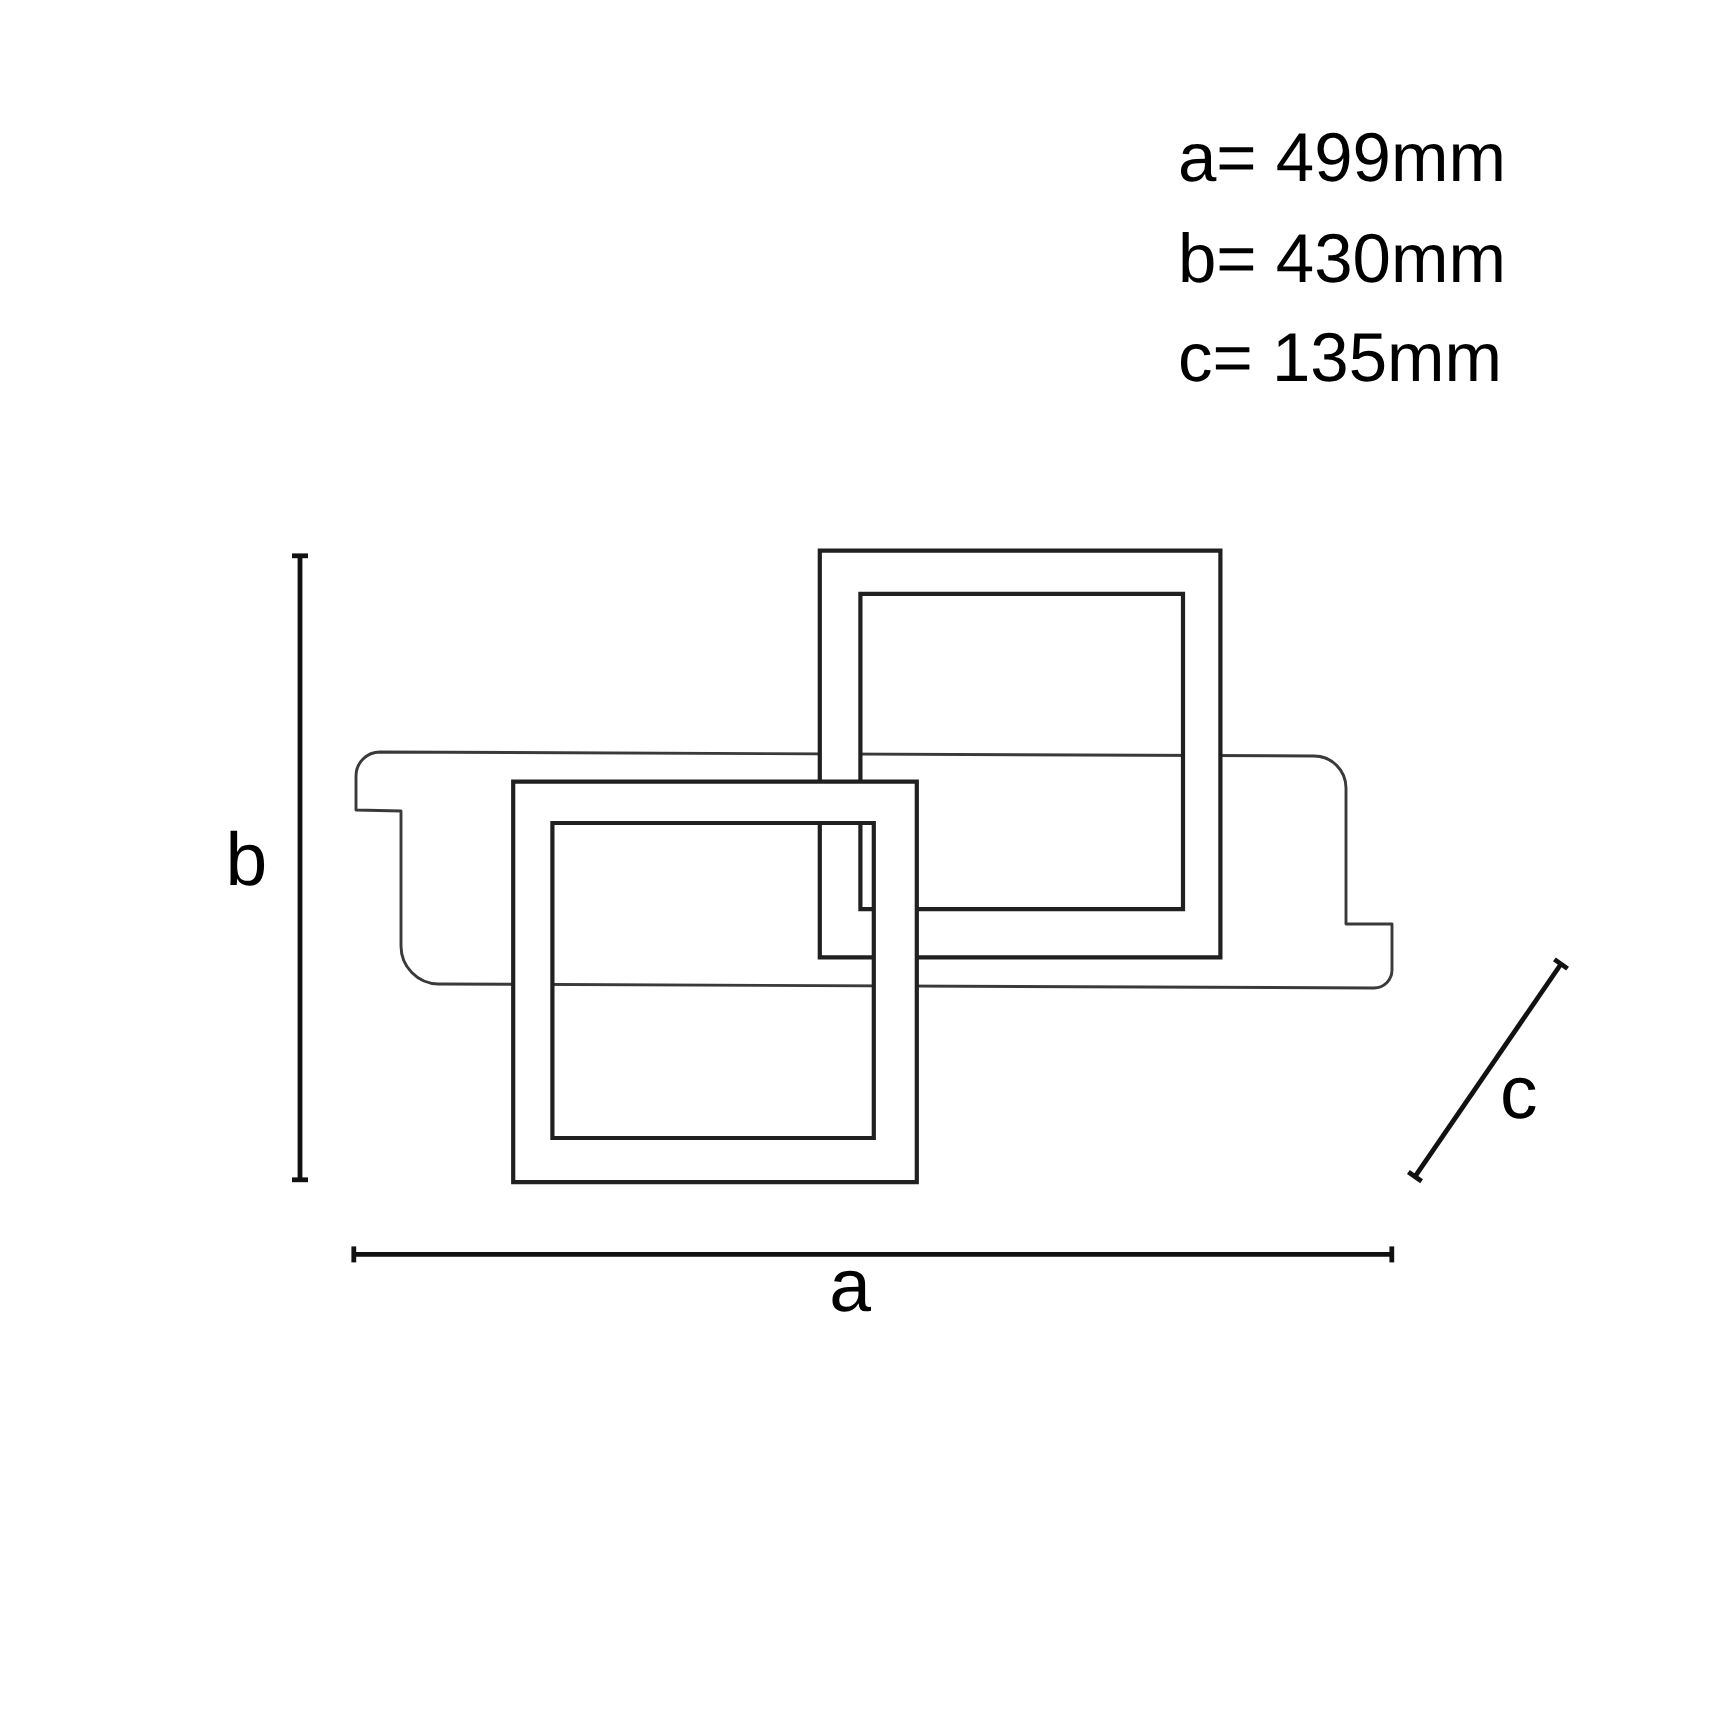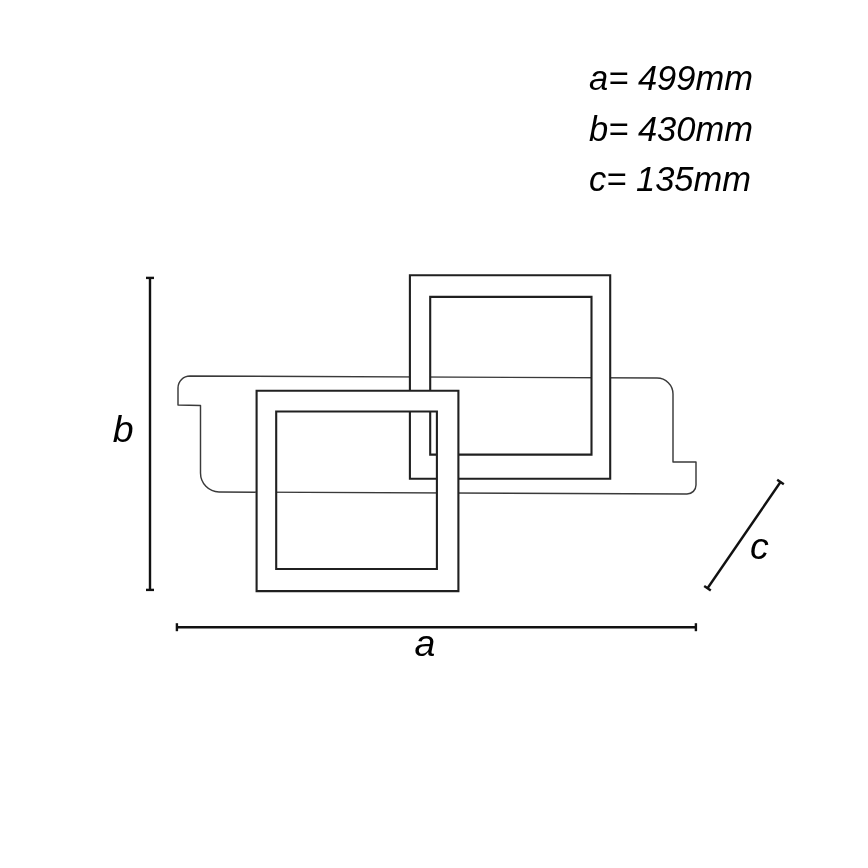--- a/index.html
+++ b/index.html
@@ -1,16 +1,16 @@
 <!DOCTYPE html>
 <html><head>
 <meta charset="utf-8">
 <style>
   html,body{margin:0;padding:0;background:#ffffff;}
-  .wrap{width:868px;height:868px;position:relative;background:#ffffff;font-style:italic;}
+  .wrap{width:868px;height:868px;position:relative;background:#ffffff;}
   text{font-family:"Liberation Sans",sans-serif;fill:#000000;}
 </style>
 </head>
 <body>
 <div class="wrap">
 <svg width="868" height="868" viewBox="0 0 868 868" xmlns="http://www.w3.org/2000/svg">
 
   <rect x="0" y="0" width="868" height="868" fill="#ffffff"></rect>
 
   <text x="589" y="90.3" font-size="34.5">a= 499mm</text>

